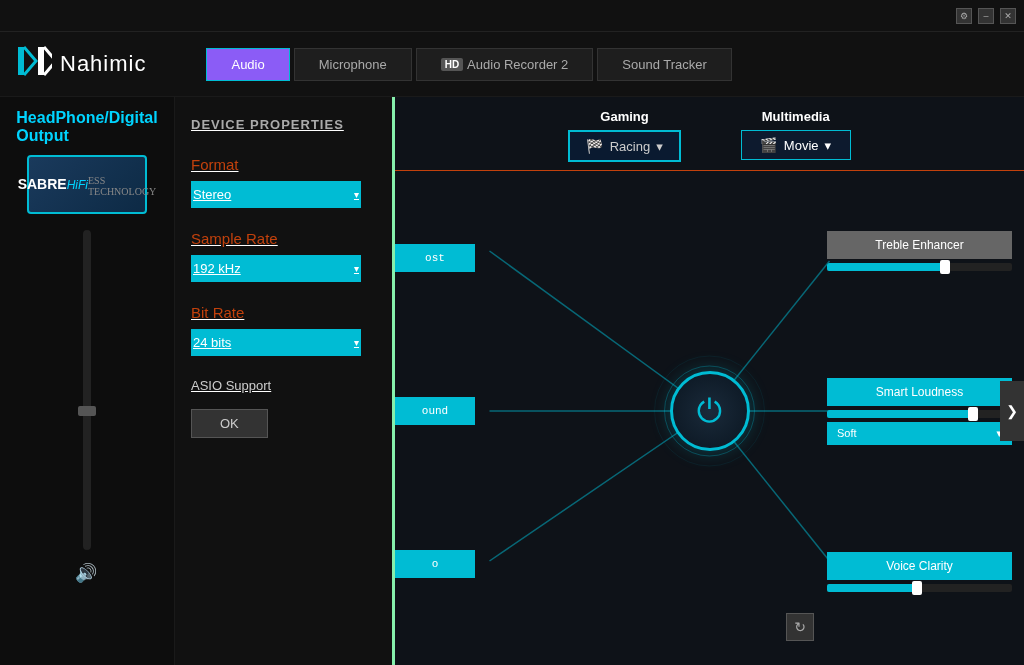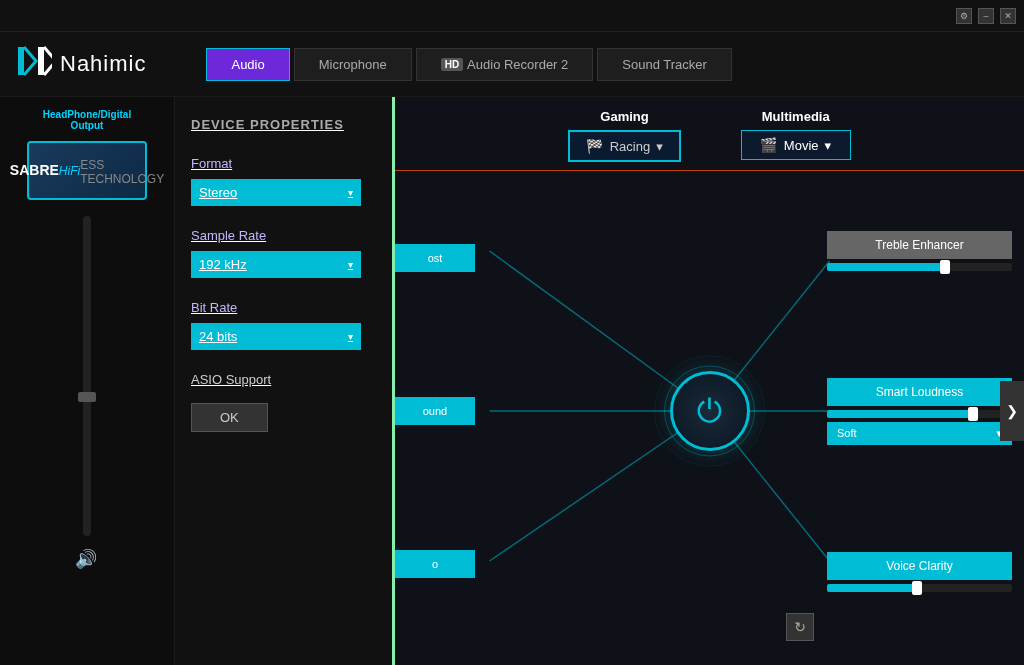--- a/index.html
+++ b/index.html
@@ -76,21 +76,21 @@
     .nav-tab {
       padding: 8px 24px;
       background: #1e1e1e;
       border: 1px solid #333;
       color: #aaa;
       cursor: pointer;
       font-size: 13px;
       white-space: nowrap;
     }
     .nav-tab.active {
-      background: #6d28d9;
+      background: #8b5cf6;
       color: #fff;
       border-color: #00bcd4;
     }
     .nav-tab.hd {
       display: flex;
       align-items: center;
       gap: 4px;
     }
     .hd-badge {
       background: #555;
@@ -112,23 +112,22 @@
       width: 175px;
       background: #0d0d0d;
       border-right: 1px solid #1a1a1a;
       padding: 12px;
       display: flex;
       flex-direction: column;
       align-items: center;
     }
     .device-label {
       color: #00d4ff;
-      font-size: 10px;
+      font-size: 16px;
       font-weight: bold;
-      text-align: center;
       margin-bottom: 10px;
     }
     .device-card {
       width: 120px;
       height: 59px;
       background: linear-gradient(135deg, #1a3a5c, #0d2a45);
       border: 2px solid #00bcd4;
       border-radius: 4px;
       display: flex;
       align-items: center;
@@ -141,22 +140,23 @@
       font-weight: bold;
       line-height: 1.1;
     }
     .sabre-hifi {
       color: #00d4ff;
       font-size: 12px;
       font-style: italic;
     }
     .ess-text {
       color: #888;
-      font-size: 12px;
+      font-size: 10px;
       margin-top: 3px;
+      font-family: Liberation Serif, serif;
     }
     .volume-slider-container {
       display: flex;
       flex-direction: column;
       align-items: center;
       margin-top: 16px;
       flex: 1;
     }
     .volume-track {
       width: 8px;
@@ -192,30 +192,30 @@
       color: #aaa;
       font-size: 13px;
       letter-spacing: 1px;
       margin-bottom: 24px;
       font-weight: bold;
     }
     .prop-group {
       margin-bottom: 22px;
     }
     .prop-label {
-      color: #c4b5fd;
-      font-size: 13px;
+      color: #c2410c;
+      font-size: 15px;
       margin-bottom: 8px;
     }
     .prop-select {
       width: 170px;
       background: #00bcd4;
       color: #fff;
       border: none;
-      padding: 6px 8px;
+      padding: 6px 2px;
       font-size: 13px;
       display: flex;
       align-items: center;
       justify-content: space-between;
       cursor: pointer;
     }
     .prop-select .arrow {
       font-size: 10px;
     }
     .asio-label {
@@ -330,20 +330,21 @@
     .left-effects {
       position: absolute;
       left: 0;
       top: 0;
       height: 100%;
       width: 80px;
       display: flex;
       flex-direction: column;
       justify-content: space-around;
       padding: 10px 0;
+      font-family: Liberation Mono, monospace;
     }
     .effect-btn-left {
       background: #00bcd4;
       color: #fff;
       padding: 8px 10px;
       font-size: 11px;
       text-align: center;
       cursor: pointer;
       border: none;
     }

